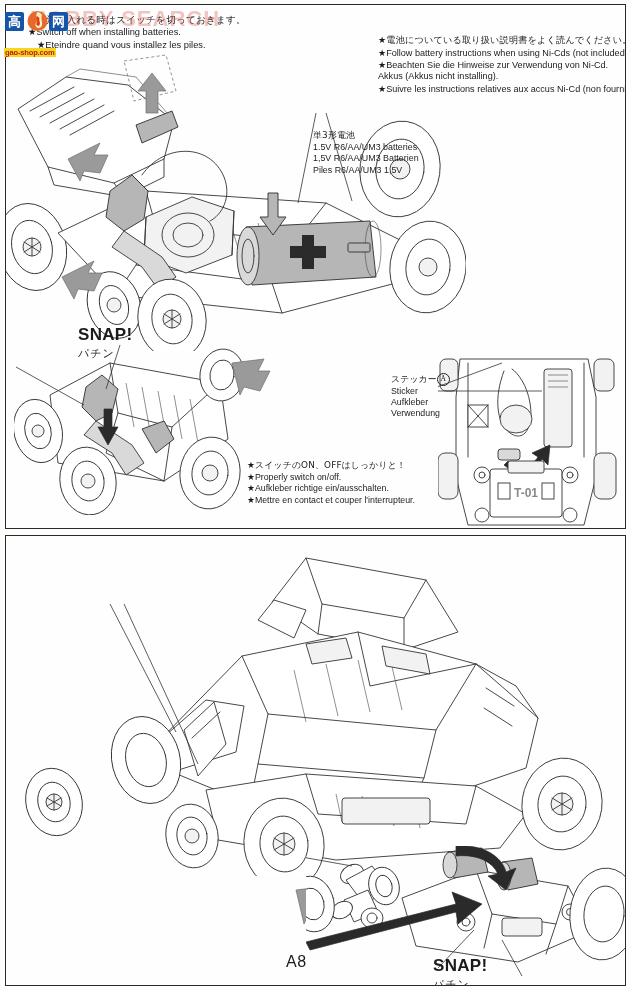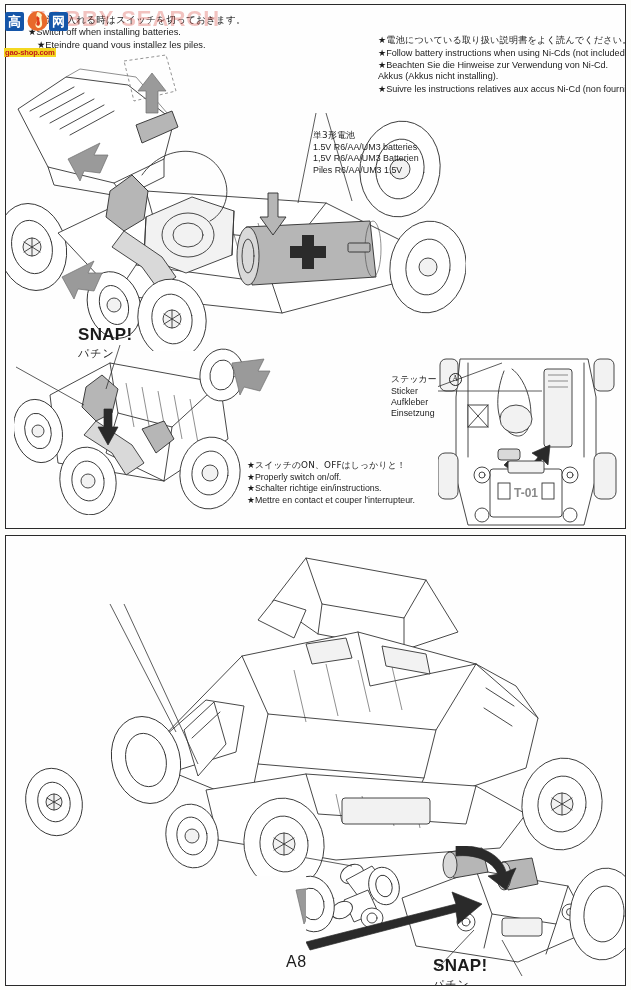--- a/index.html
+++ b/index.html
@@ -25,21 +25,21 @@
   #notes-battery-switch .tline{margin-bottom:1.4px;}
   #notes-battery-switch .l0{font-size:9.6px;}
   #notes-battery-switch .l3{padding-left:9px;}
 
   #notes-nicd{left:372px;top:30px;width:252px;font-size:9.1px;}
   #notes-nicd .tline{margin-bottom:1.6px;}
 
   #label-battery-type{left:307px;top:105px;font-size:8.9px;line-height:1.3;margin-top:20px;}
 
   #label-sticker{left:385px;top:368px;font-size:8.8px;line-height:1.25;}
-  #label-sticker .row1{display:flex;align-items:center;gap:12px;}
+  #label-sticker .row1{display:flex;align-items:center;gap:0;}
   .circ-letter{display:inline-block;width:11px;height:11px;border:1px solid #222;
     border-radius:50%;font-size:7.6px;line-height:10px;text-align:center;
     font-family:"Liberation Serif",serif;}
 
   #notes-switch-onoff{left:241px;top:455px;font-size:8.8px;line-height:1.33;}
 
   
   .snap{position:absolute;}
   .snap .snap-en{font-weight:bold;font-size:17px;letter-spacing:.3px;text-align:right;}
   .snap .snap-jp{font-family:"DejaVu Sans",sans-serif;font-size:11px;margin-top:1px;letter-spacing:1px;}
@@ -261,27 +261,27 @@
         <div class="tline">Piles R6/AA/UM3 1,5V</div>
       </div>
 
       <div class="tblock" id="label-sticker">
         <div class="row1">
           <span class="jp">ステッカー</span>
           <span class="circ-letter">A</span>
         </div>
         <div class="tline">Sticker</div>
         <div class="tline">Aufkleber</div>
-        <div class="tline">Einsetzung</div>
+        <div class="tline">Verwendung</div>
       </div>
 
       <div class="tblock" id="notes-switch-onoff">
         <div class="tline jp">★スイッチのON、OFFはしっかりと！</div>
         <div class="tline">★Properly switch on/off.</div>
-        <div class="tline">★Schalter richtige ein/instructions.</div>
+        <div class="tline">★Aufkleber richtige ein/ausschalten.</div>
         <div class="tline">★Mettre en contact et couper l'interrupteur.</div>
       </div>
 
       <div class="snap" id="snap-1">
         <div class="snap-en">SNAP!</div>
         <div class="snap-jp">パチン</div>
       </div>
 
     </div>
   </div>

